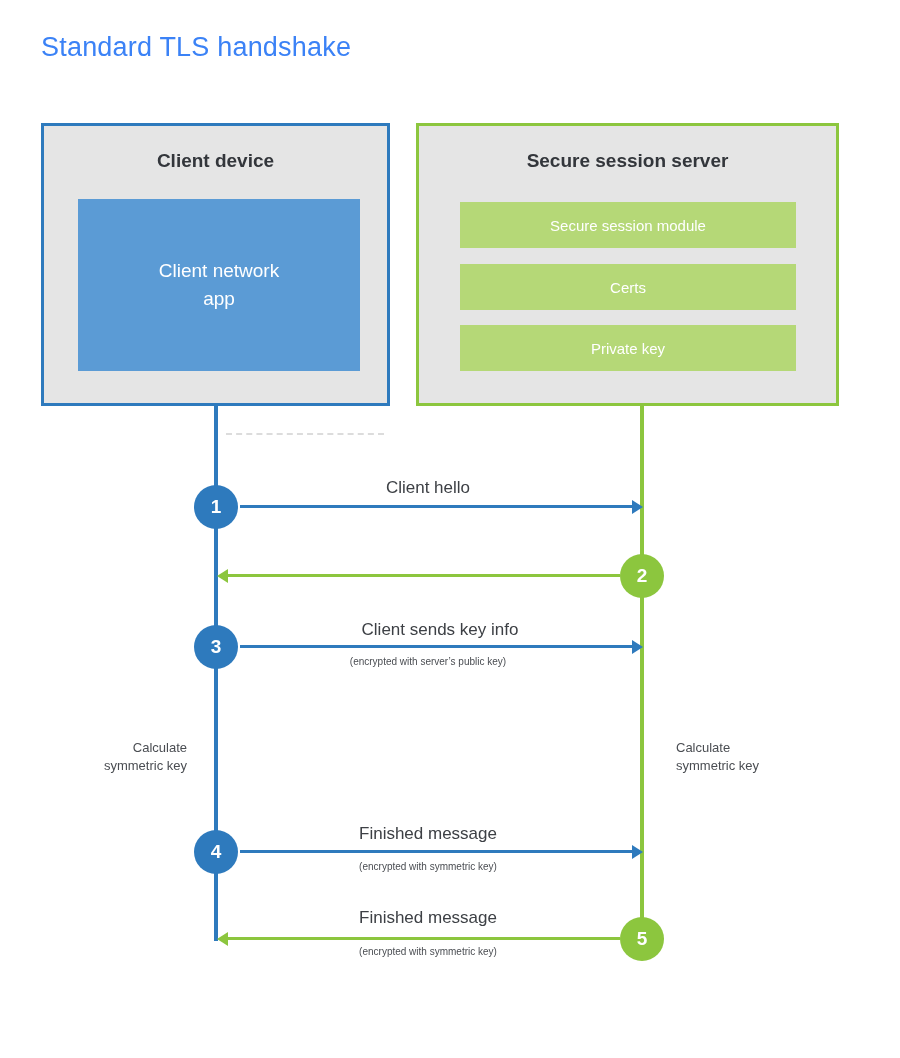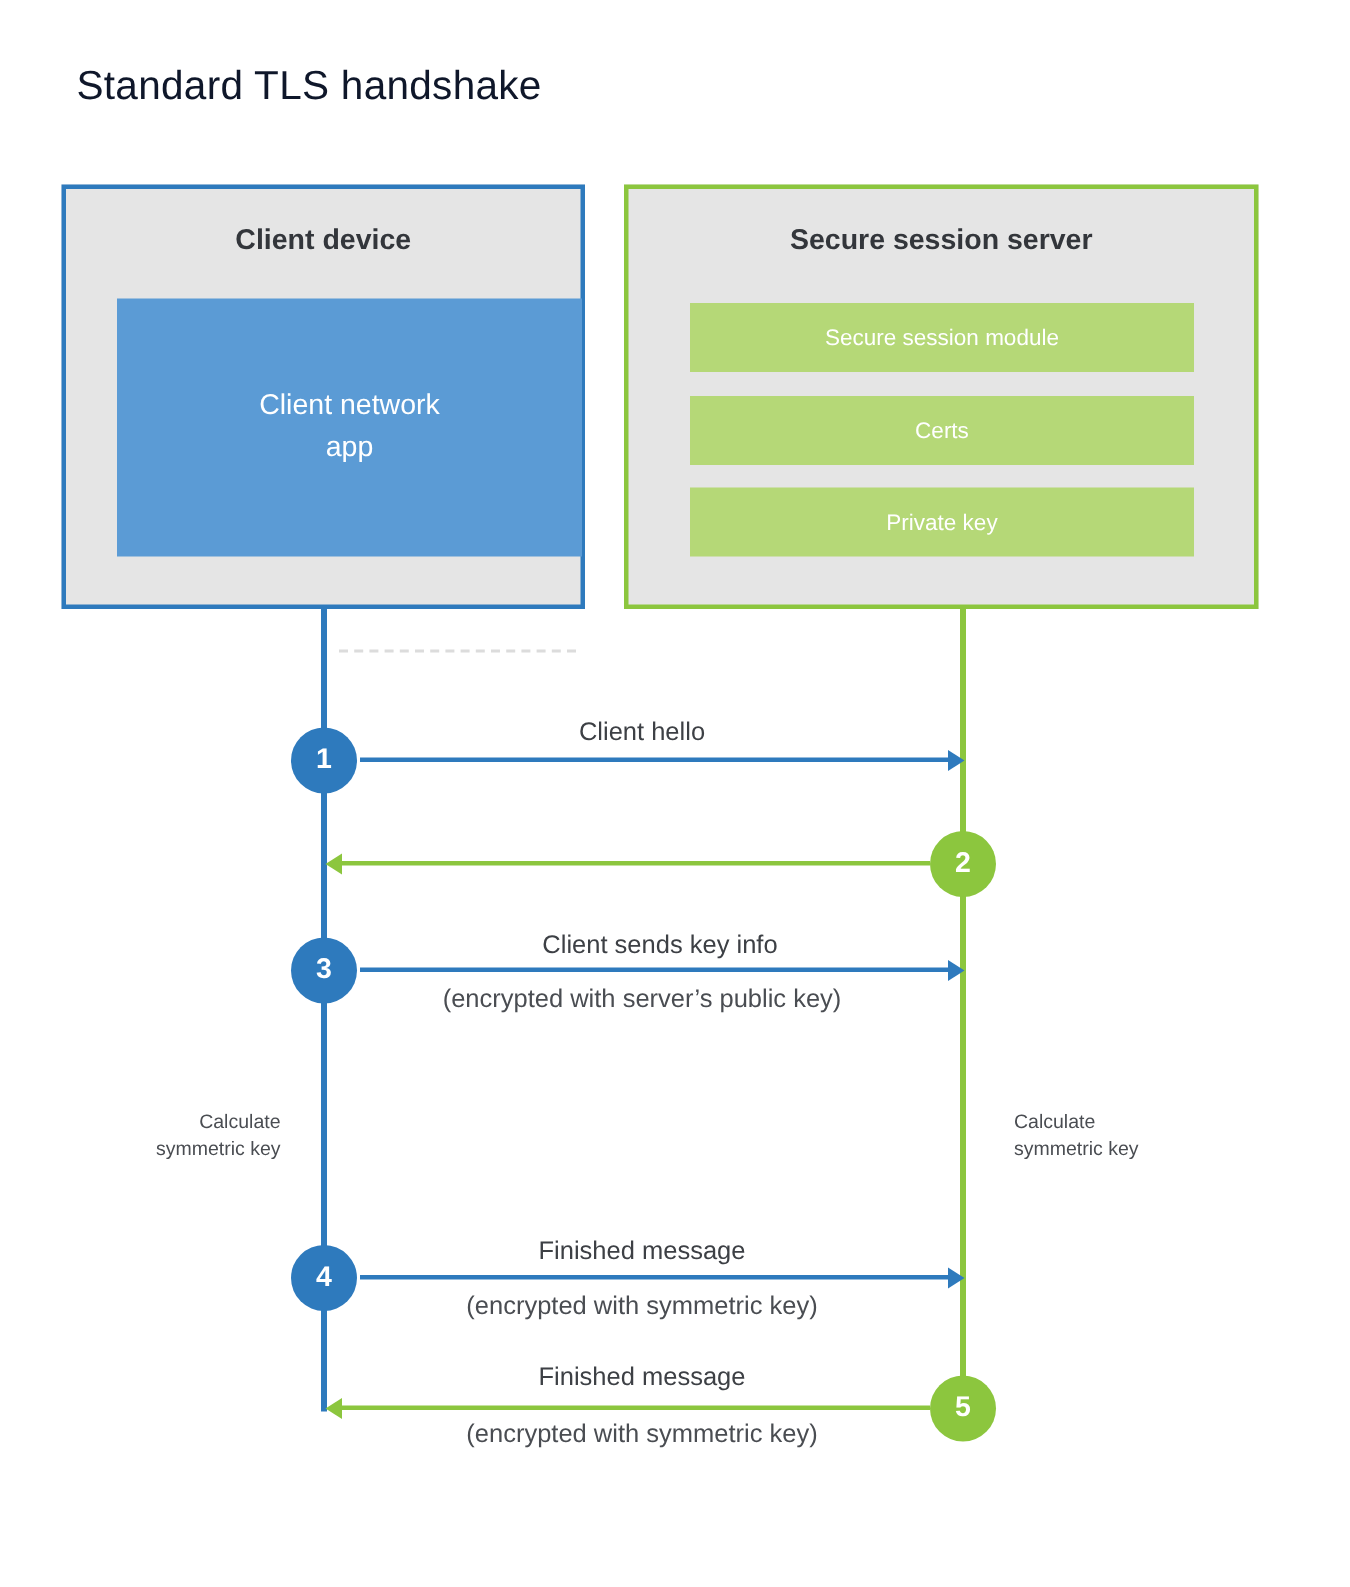--- a/index.html
+++ b/index.html
@@ -1,29 +1,29 @@
 <!DOCTYPE html>
 <html><head>
 <meta charset="utf-8">
 <style>
   html,body { margin:0; padding:0; background:#ffffff; }
   .canvas {
     position:relative; width:900px; height:1058px; background:#ffffff;
     font-family:"Liberation Sans", sans-serif; overflow:hidden;
   }
   .title {
-    position:absolute; left:37px; top:28px; margin:14px;
-    font-size:27px; font-weight:400; color:#0f172a; letter-spacing:0.2px;
+    position:absolute; left:37px; top:28px; margin:4px;
+    font-size:27px; font-weight:400; color:#3b82f6; letter-spacing:0.2px;
   }
   .box { position:absolute; background:#e5e5e5; box-sizing:content-box; }
   .client-box { left:41px; top:123px; width:343px; height:277px; border:3px solid #2e7abd; }
   .server-box { left:416px; top:123px; width:417px; height:277px; border:3px solid #8cc63e; }
   .box-title { margin-top:24px; text-align:center; font-size:19px; font-weight:700; color:#33363b; }
   .client-app {
-    position:absolute; left:34px; top:73px; width:310px; height:172px;
+    position:absolute; left:34px; top:73px; width:282px; height:172px;
     background:#5b9bd5; color:#ffffff; font-size:19px; line-height:1.5;
     display:flex; align-items:center; justify-content:center; text-align:center; white-space:pre-line;
   }
   .server-bar {
     position:absolute; left:41px; width:336px; height:46px;
     background:#b5d877; color:#ffffff; font-size:15px;
     display:flex; align-items:center; justify-content:center;
   }
   .bar1 { top:76px; } .bar2 { top:138px; } .bar3 { top:199px; }
 
@@ -41,21 +41,21 @@
 
   .arrow { position:absolute; height:3px; z-index:2; }
   .arrow.blue  { background:#2e7abd; }
   .arrow.green { background:#8cc63e; }
   .head { position:absolute; width:0; height:0; top:-5px;
           border-top:7px solid transparent; border-bottom:7px solid transparent; }
   .head.right { right:-11px; border-left:11px solid #2e7abd; }
   .head.left  { left:-11px;  border-right:11px solid #8cc63e; }
 
   .msg-label { position:absolute; text-align:center; font-size:17px; color:#3d4045; }
-  .msg-sub   { position:absolute; text-align:center; font-size:17px; color:#4a4d52; }
+  .msg-sub   { position:absolute; text-align:center; font-size:10px; color:#4a4d52; }
   .side-note { position:absolute; font-size:13px; color:#4a4d52; line-height:1.4; white-space:pre-line; }
 </style>
 </head>
 <body>
 
 <div class="canvas">
 
   <h1 class="title">Standard TLS handshake</h1>
 
   <div class="box client-box">

